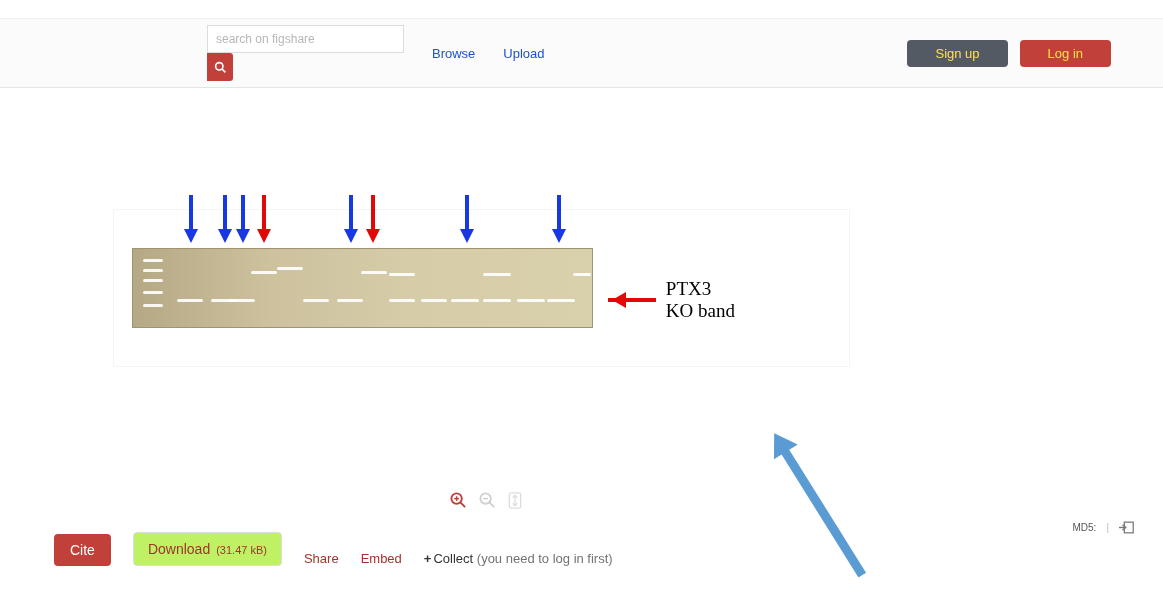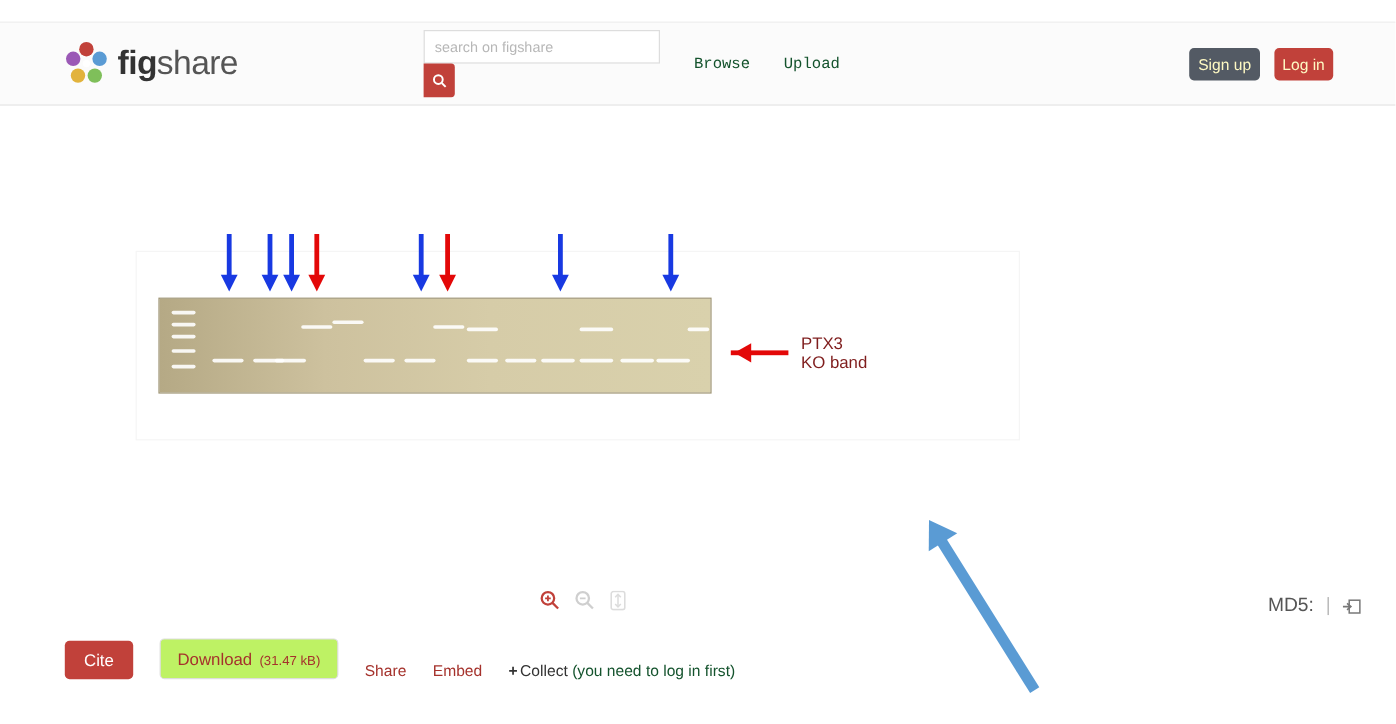--- a/index.html
+++ b/index.html
@@ -65,35 +65,34 @@
   align-items: center;
   justify-content: center;
   border-radius: 0 3px 3px 0;
 }
 .nav-links {
   display: flex;
   gap: 28px;
   margin-left: 28px;
 }
 .nav-link {
-  color: #14532d;
+  color: #1d4ed8;
   font-size: 13px;
   cursor: pointer;
-  font-family: Liberation Mono, monospace;
 }
 .auth-buttons {
   margin-left: auto;
   display: flex;
   gap: 12px;
 }
 .btn {
   border: none;
-  padding: 6px 7px;
+  padding: 6px 28px;
   font-size: 13px;
-  color: #fef9c3;
+  color: #fde047;
   border-radius: 4px;
   cursor: pointer;
 }
 .btn-dark { background: #535a64; }
 .btn-red { background: #c1413a; }
 
 .viewer {
   position: absolute;
   top: 210px;
   left: 114px;
@@ -175,23 +174,23 @@
   top: -6px;
   width: 0; height: 0;
   border-top: 8px solid transparent;
   border-bottom: 8px solid transparent;
 }
 .la-red::before { background: #e30808; }
 .la-red::after { border-right: 14px solid #e30808; }
 .la-blue::before { background: #1839e2; }
 .la-blue::after { border-right: 14px solid #1839e2; }
 .legend-label {
-  font-size: 14px;
-  color: #7f1d1d;
-  font-family: Liberation Sans, sans-serif;
+  font-size: 19px;
+  color: #000000;
+  font-family: Liberation Serif, serif;
 }
 .band {
   position: absolute;
   height: 3px;
   background: rgba(255,255,255,0.9);
   border-radius: 2px;
 }
 
 .controls {
   position: absolute;
@@ -199,23 +198,23 @@
   left: 450px;
   display: flex;
   gap: 12px;
   align-items: center;
 }
 .ctrl-icon { cursor: pointer; display:flex; align-items:center; justify-content:center; }
 .ctrl-disabled { opacity: 0.4; cursor: default; }
 
 .md5 {
   position: absolute;
-  top: 496px;
+  top: 520px;
   right: 28px;
-  font-size: 16px;
+  font-size: 10px;
   color: #555;
   display: flex;
   align-items: center;
   gap: 10px;
 }
 .md5 .sep { color: #bbb; }
 .popout { cursor: pointer; color: #777; display:flex;}
 
 .bottom-bar {
   position: absolute;
@@ -242,21 +241,21 @@
   cursor: pointer;
   display: flex;
   align-items: baseline;
   gap: 6px;
 }
 .download-label { color: #a5322c; font-size: 14px; }
 .download-size { color: #a5322c; font-size: 11px; }
 .link-red { color: #a5322c; font-size: 13px; cursor: pointer; }
 .collect { font-size: 13px; color: #333; }
 .collect .plus { font-weight: bold; margin-right: 2px; }
-.collect .note { color: #14532d; }
+.collect .note { color: #737373; }
 
 .big-arrow {
   position: absolute;
   top: 452px;
   left: 780px;
   transform: rotate(-32deg);
   transform-origin: top left;
 }
 .big-arrow-shaft {
   width: 9px;
@@ -270,33 +269,20 @@
   width: 0; height: 0;
   border-left: 14px solid transparent;
   border-right: 14px solid transparent;
   border-bottom: 22px solid #5a9bd4;
 }
 </style>
 </head>
 <body>
 
 <div class="header">
-  <div class="logo">
-    <svg class="logo-icon" viewBox="0 0 40 40">
-      <g transform="translate(20,20)">
-        <circle r="6" cx="0" cy="-12" fill="#c1413a"></circle>
-        <circle r="6" cx="11" cy="-4" fill="#5a9bd4"></circle>
-        <circle r="6" cx="7" cy="10" fill="#7fbf5a"></circle>
-        <circle r="6" cx="-7" cy="10" fill="#e2b33c"></circle>
-        <circle r="6" cx="-11" cy="-4" fill="#9b59b6"></circle>
-        <circle r="3" cx="0" cy="0" fill="#fff"></circle>
-      </g>
-    </svg>
-    <span class="logo-text"><span class="bold">fig</span><span>share</span></span>
-  </div>
 
   <div class="search-group">
     <input class="search-input" placeholder="search on figshare" style="">
     <button class="search-btn">
       <svg width="13" height="13" viewBox="0 0 16 16">
         <circle cx="6.5" cy="6.5" r="4.5" stroke="#fff" stroke-width="2" fill="none"></circle>
         <line x1="10" y1="10" x2="14" y2="14" stroke="#fff" stroke-width="2"></line>
       </svg>
     </button>
   </div>

